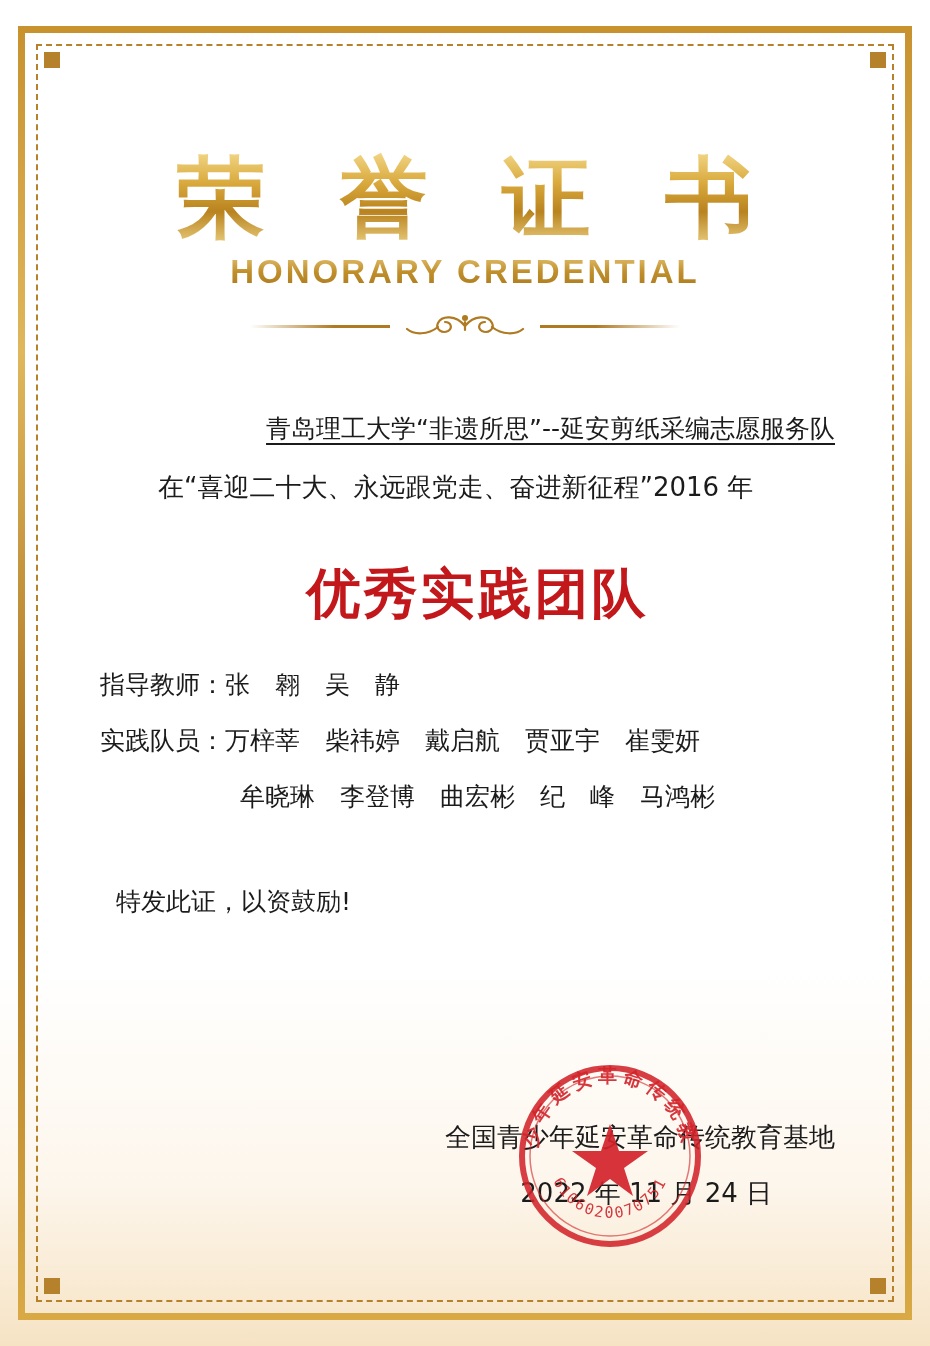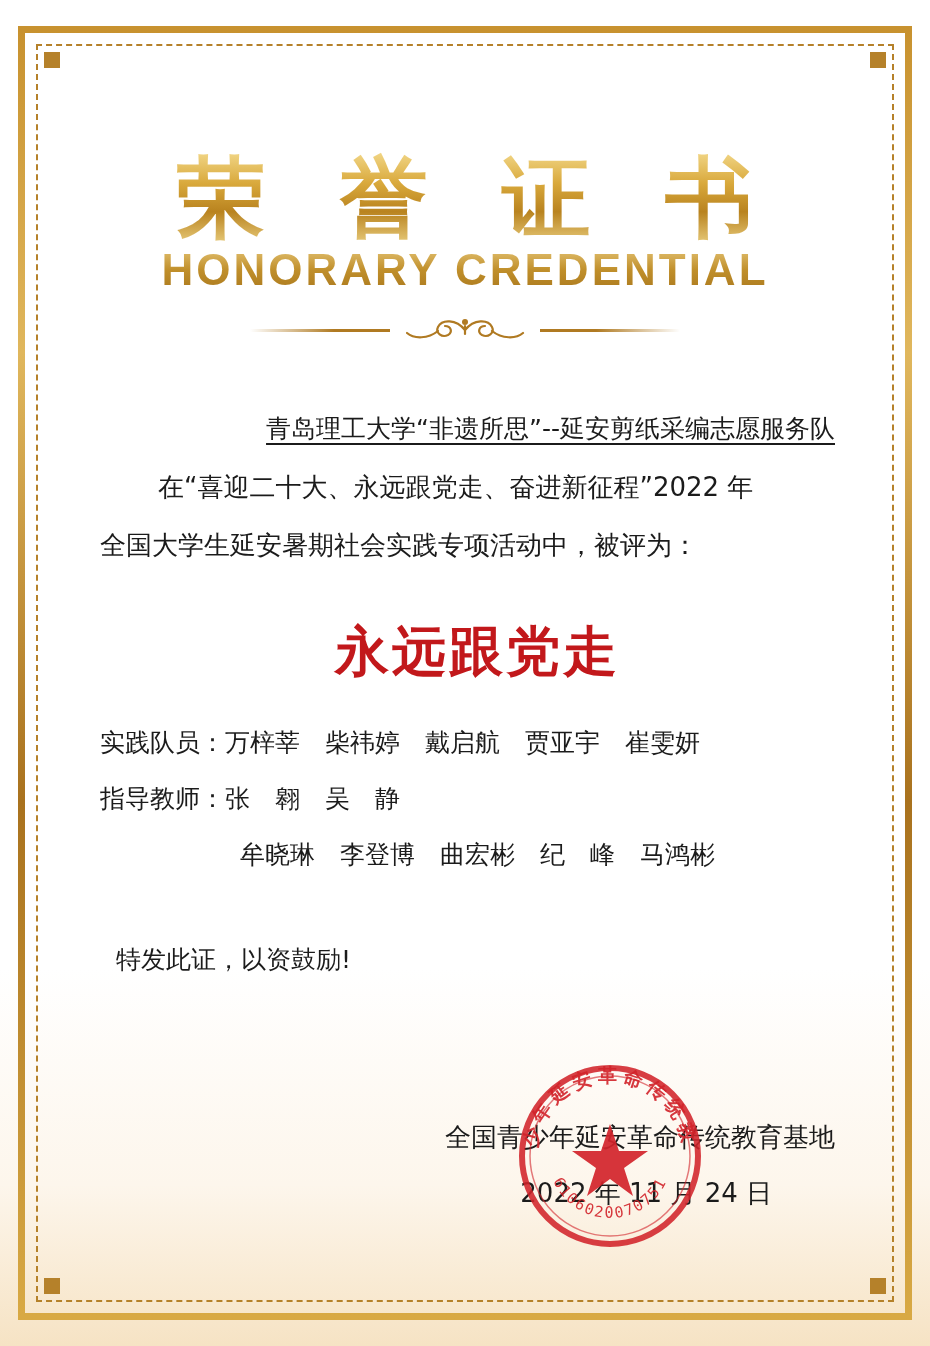--- a/index.html
+++ b/index.html
@@ -71,23 +71,23 @@
     letter-spacing: 22px;
     text-indent: 22px;
     line-height: 1.08;
     background: linear-gradient(180deg, #f3d98b 0%, #d9a93c 35%, #b9831f 65%, #e9cd7e 100%);
     -webkit-background-clip: text;
     background-clip: text;
     color: transparent;
     -webkit-text-fill-color: transparent;
   }
   .title-en {
-    margin-top: 0;
+    margin-top: 8px;
     font-family: "Liberation Sans", sans-serif;
-    font-size: 44px;
+    font-size: 33px;
     font-weight: bold;
     letter-spacing: 3px;
     background: linear-gradient(180deg, #e7c77a 0%, #c08f2b 50%, #a8761c 100%);
     -webkit-background-clip: text;
     background-clip: text;
     color: transparent;
     -webkit-text-fill-color: transparent;
   }
   .divider {
     margin: 18px auto 0;
@@ -233,31 +233,30 @@
             <path d="M85 13 L85 21"></path>
           </g>
           <circle cx="85" cy="9" r="3" fill="#b07a22"></circle>
         </svg>
       </div>
     </div>
   </div>
 
   <div class="body-text">
     <div class="line org">青岛理工大学“非遗所思”--延安剪纸采编志愿服务队</div>
-    <div class="line indent">在“喜迎二十大、永远跟党走、奋进新征程”2022 年</div>
-    <div class="line">全国大学生延安暑期社会实践专项活动中，被评为：</div>
-
-    <div class="award">永远跟党走</div>
+    <div class="line indent">在“喜迎二十大、永远跟党走、奋进新征程”2016 年</div>
+
+    <div class="award">优秀实践团队</div>
 
     <div class="people">
       <div class="row">
+        <span>指导教师：</span><span>张　翱　吴　静</span>
+      </div>
+      <div class="row">
         <span>实践队员：</span><span>万梓莘　柴祎婷　戴启航　贾亚宇　崔雯妍</span>
-      </div>
-      <div class="row">
-        <span>指导教师：</span><span>张　翱　吴　静</span>
       </div>
       <div class="row cont">
         <span>牟晓琳　李登博　曲宏彬　纪　峰　马鸿彬</span>
       </div>
     </div>
 
     <div class="closing">特发此证，以资鼓励!</div>
   </div>
 
   <div class="sign-block">

